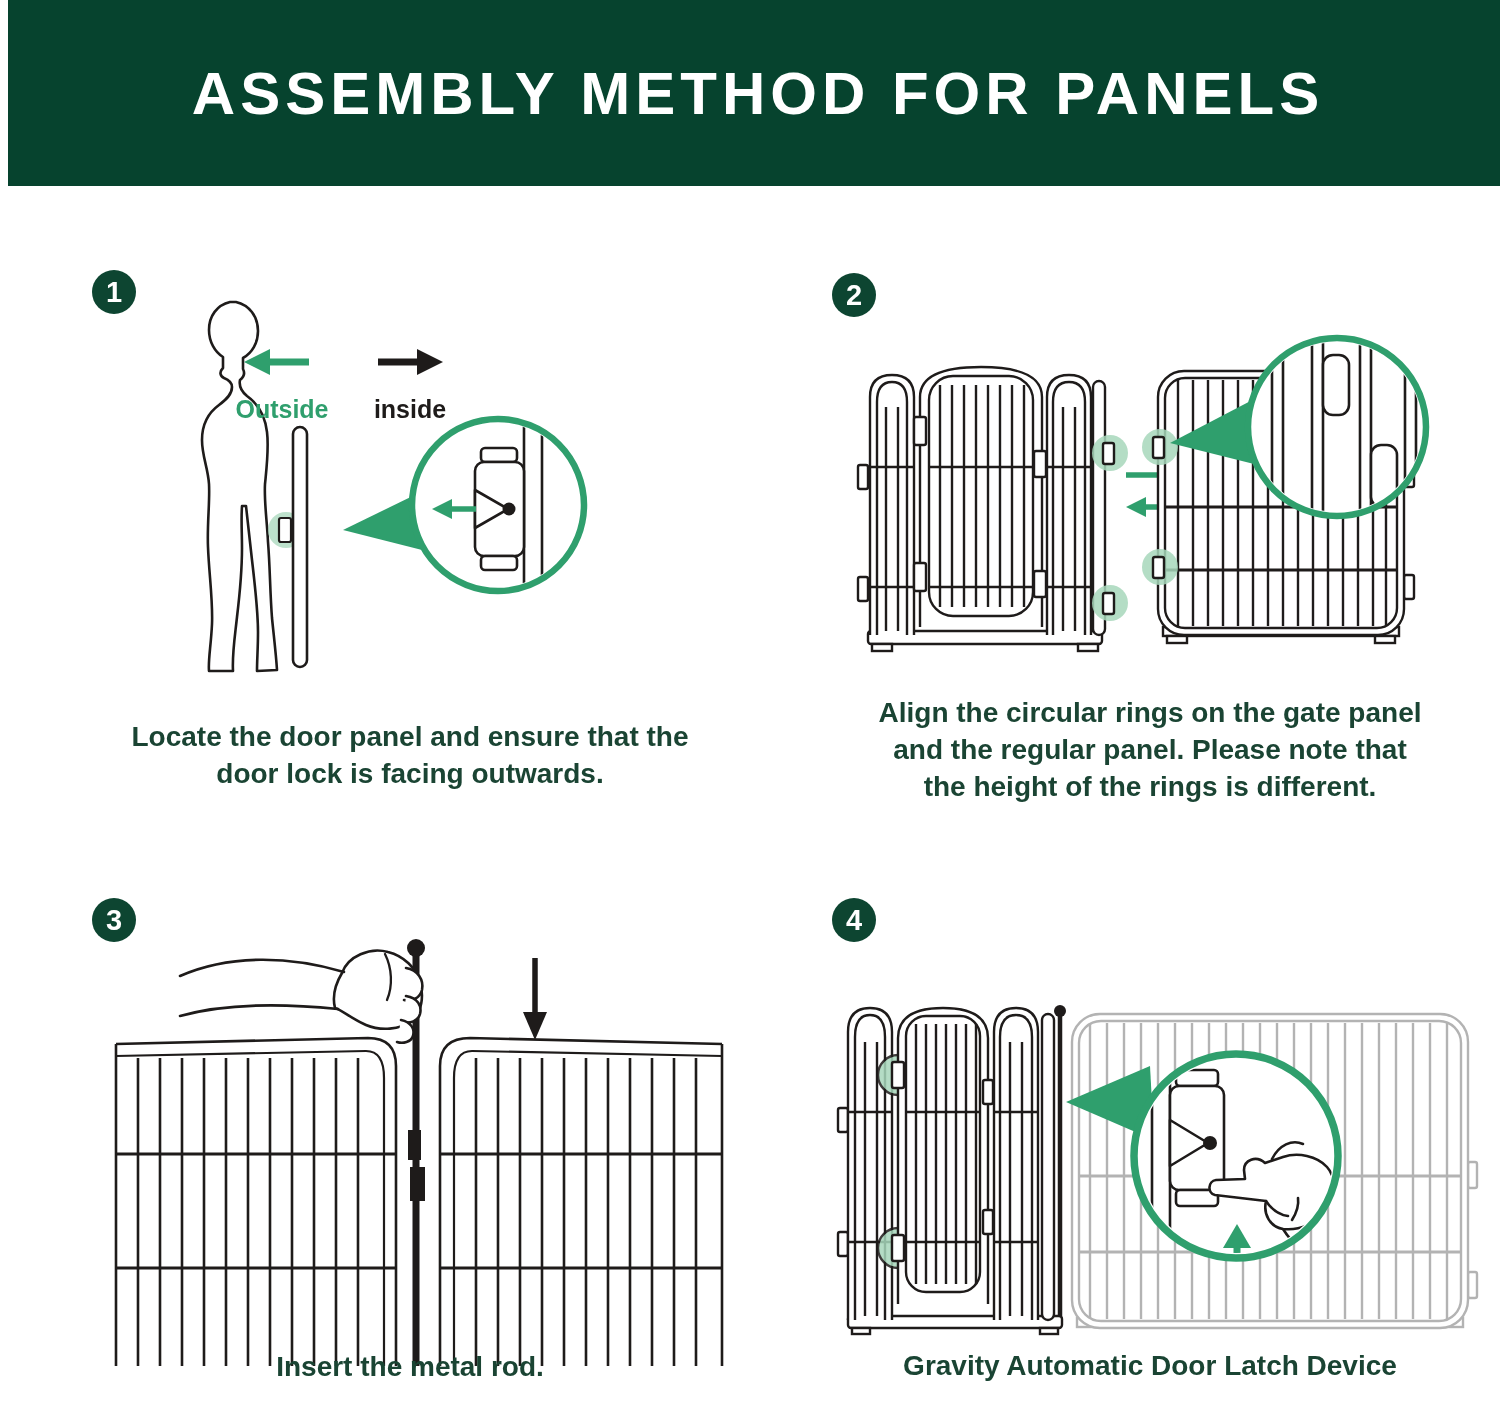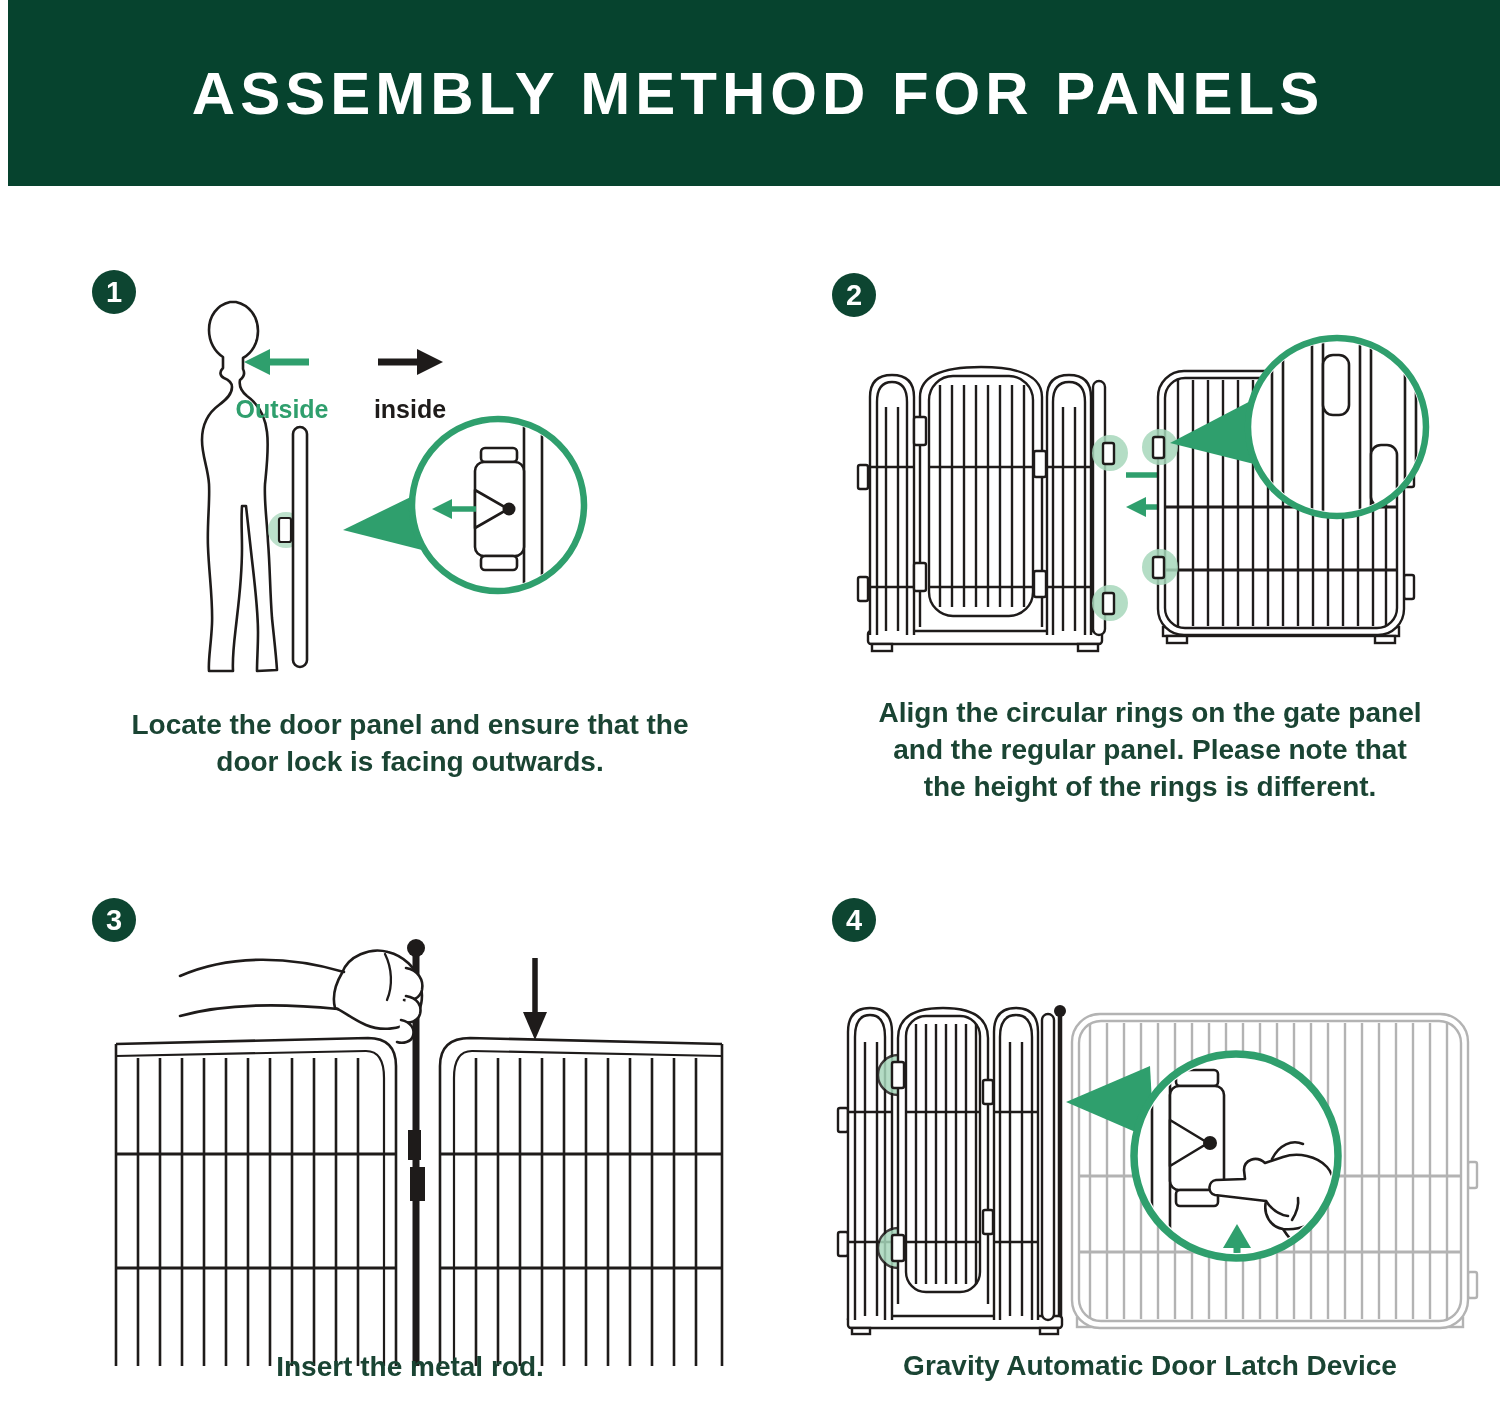--- a/index.html
+++ b/index.html
@@ -25,21 +25,21 @@
     background:#0d4531;color:#ffffff;font-size:29px;font-weight:bold;
     display:flex;align-items:center;justify-content:center;z-index:3;
   }
   .art{position:absolute;left:0;top:0;}
   .caption{
     position:absolute;left:0;width:660px;text-align:center;color:#1a4433;
     font-size:28px;font-weight:bold;line-height:1.32;margin:0;
   }
   .caption .inner{display:inline-block;}
   .step-1 .caption{top:455px;}
-  .step-1 .caption .inner{max-width:600px;}
+  .step-1 .caption .inner{max-width:600px;margin-top:12px;}
   .step-2 .caption{top:440px;}
   .step-2 .caption .inner{max-width:560px;}
   .step-3 .caption{top:469px;}
   .step-4 .caption{top:468px;}
   svg text{font-family:"Liberation Sans",sans-serif;}
 </style>
 </head>
 <body>
 
 <div class="page">

